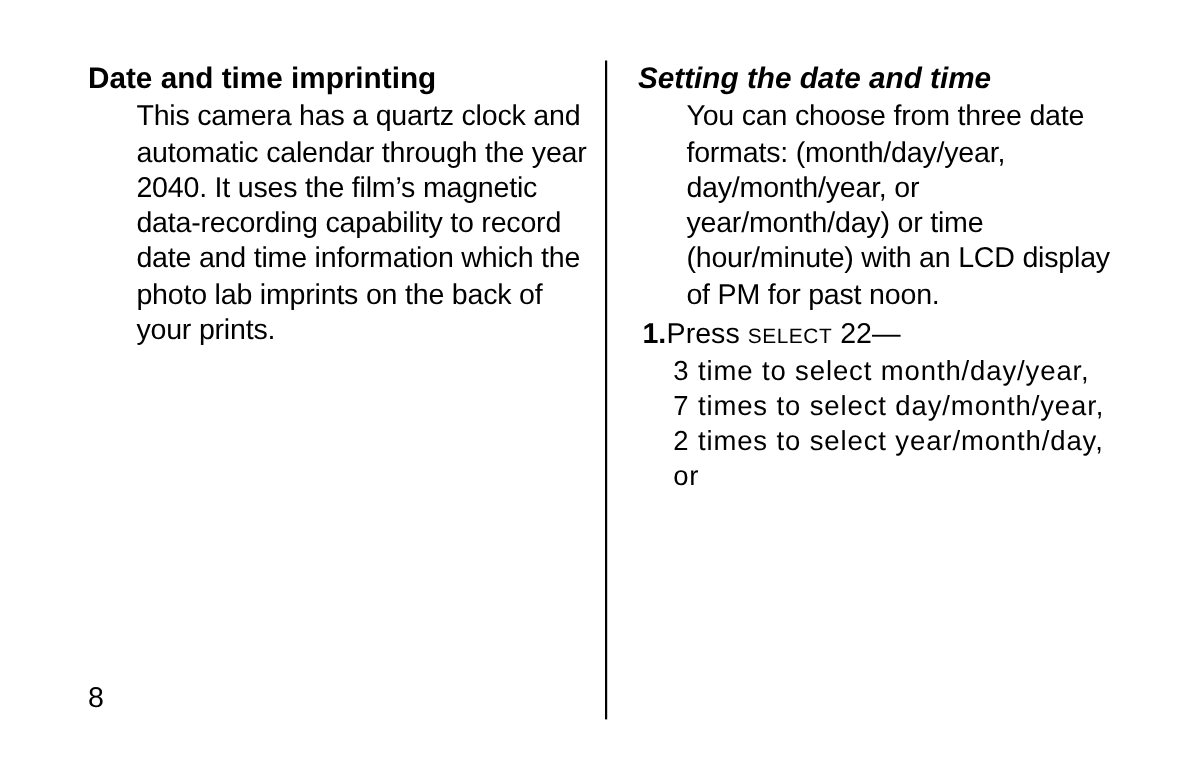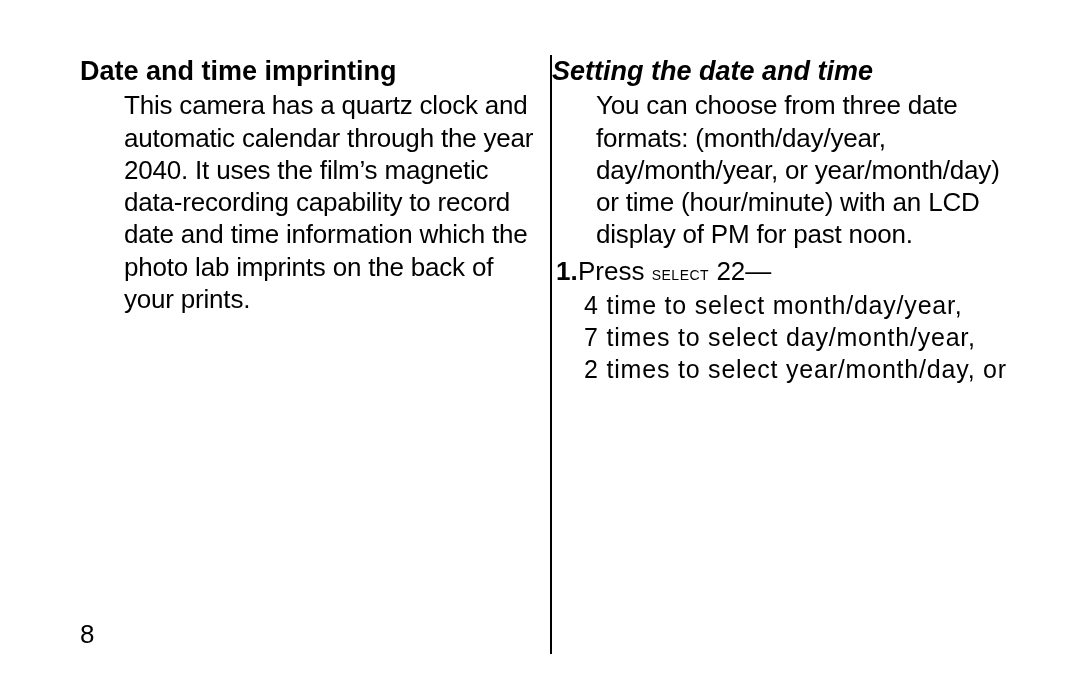--- a/index.html
+++ b/index.html
@@ -20,20 +20,21 @@
     display: flex;
   }
   .col {
     width: 50%;
     box-sizing: border-box;
   }
   .col-left {
     padding-right: 12px;
   }
   .col-right {
+    padding-left: 28px;
     border-left: 2px solid #000;
   }
   .heading-bold {
     font-family: Arial, Helvetica, sans-serif;
     font-weight: 700;
     font-size: 27px;
     line-height: 1.2;
     margin: 0 0 2px 0;
   }
   .heading-italic {
@@ -57,21 +58,21 @@
     font-size: 26px;
     line-height: 1.24;
   }
   .list .marker {
     font-weight: 700;
     display: inline-block;
     width: 22px;
     margin-left: -28px;
   }
   .smallcaps {
-    font-size: 14px;
+    font-size: 19px;
     letter-spacing: 0.5px;
   }
   .bold {
     font-weight: 400;
   }
   .sublist {
     font-family: Arial, Helvetica, sans-serif;
     font-size: 25px;
     line-height: 1.28;
     letter-spacing: 0.8px;
@@ -96,21 +97,21 @@
   </div>
 
   <div class="col col-right">
     <div class="heading-italic">Setting the date and time</div>
     <div class="body">You can choose from three date formats: (month/day/year, day/month/year, or year/month/day) or time (hour/minute) with an LCD display of PM for past noon.</div>
 
     <div class="list">
       <div>
         <span class="marker">1.</span><span>Press </span><span class="smallcaps">SELECT</span><span class="bold"> 22</span><span>—</span>
         <div class="sublist">
-          <div>4 time to select month/day/year,</div>
+          <div>3 time to select month/day/year,</div>
           <div>7 times to select day/month/year,</div>
           <div>2 times to select year/month/day, or</div>
         </div>
       </div>
     </div>
   </div>
 
   <div class="page-number">8</div>
 </div>
 

